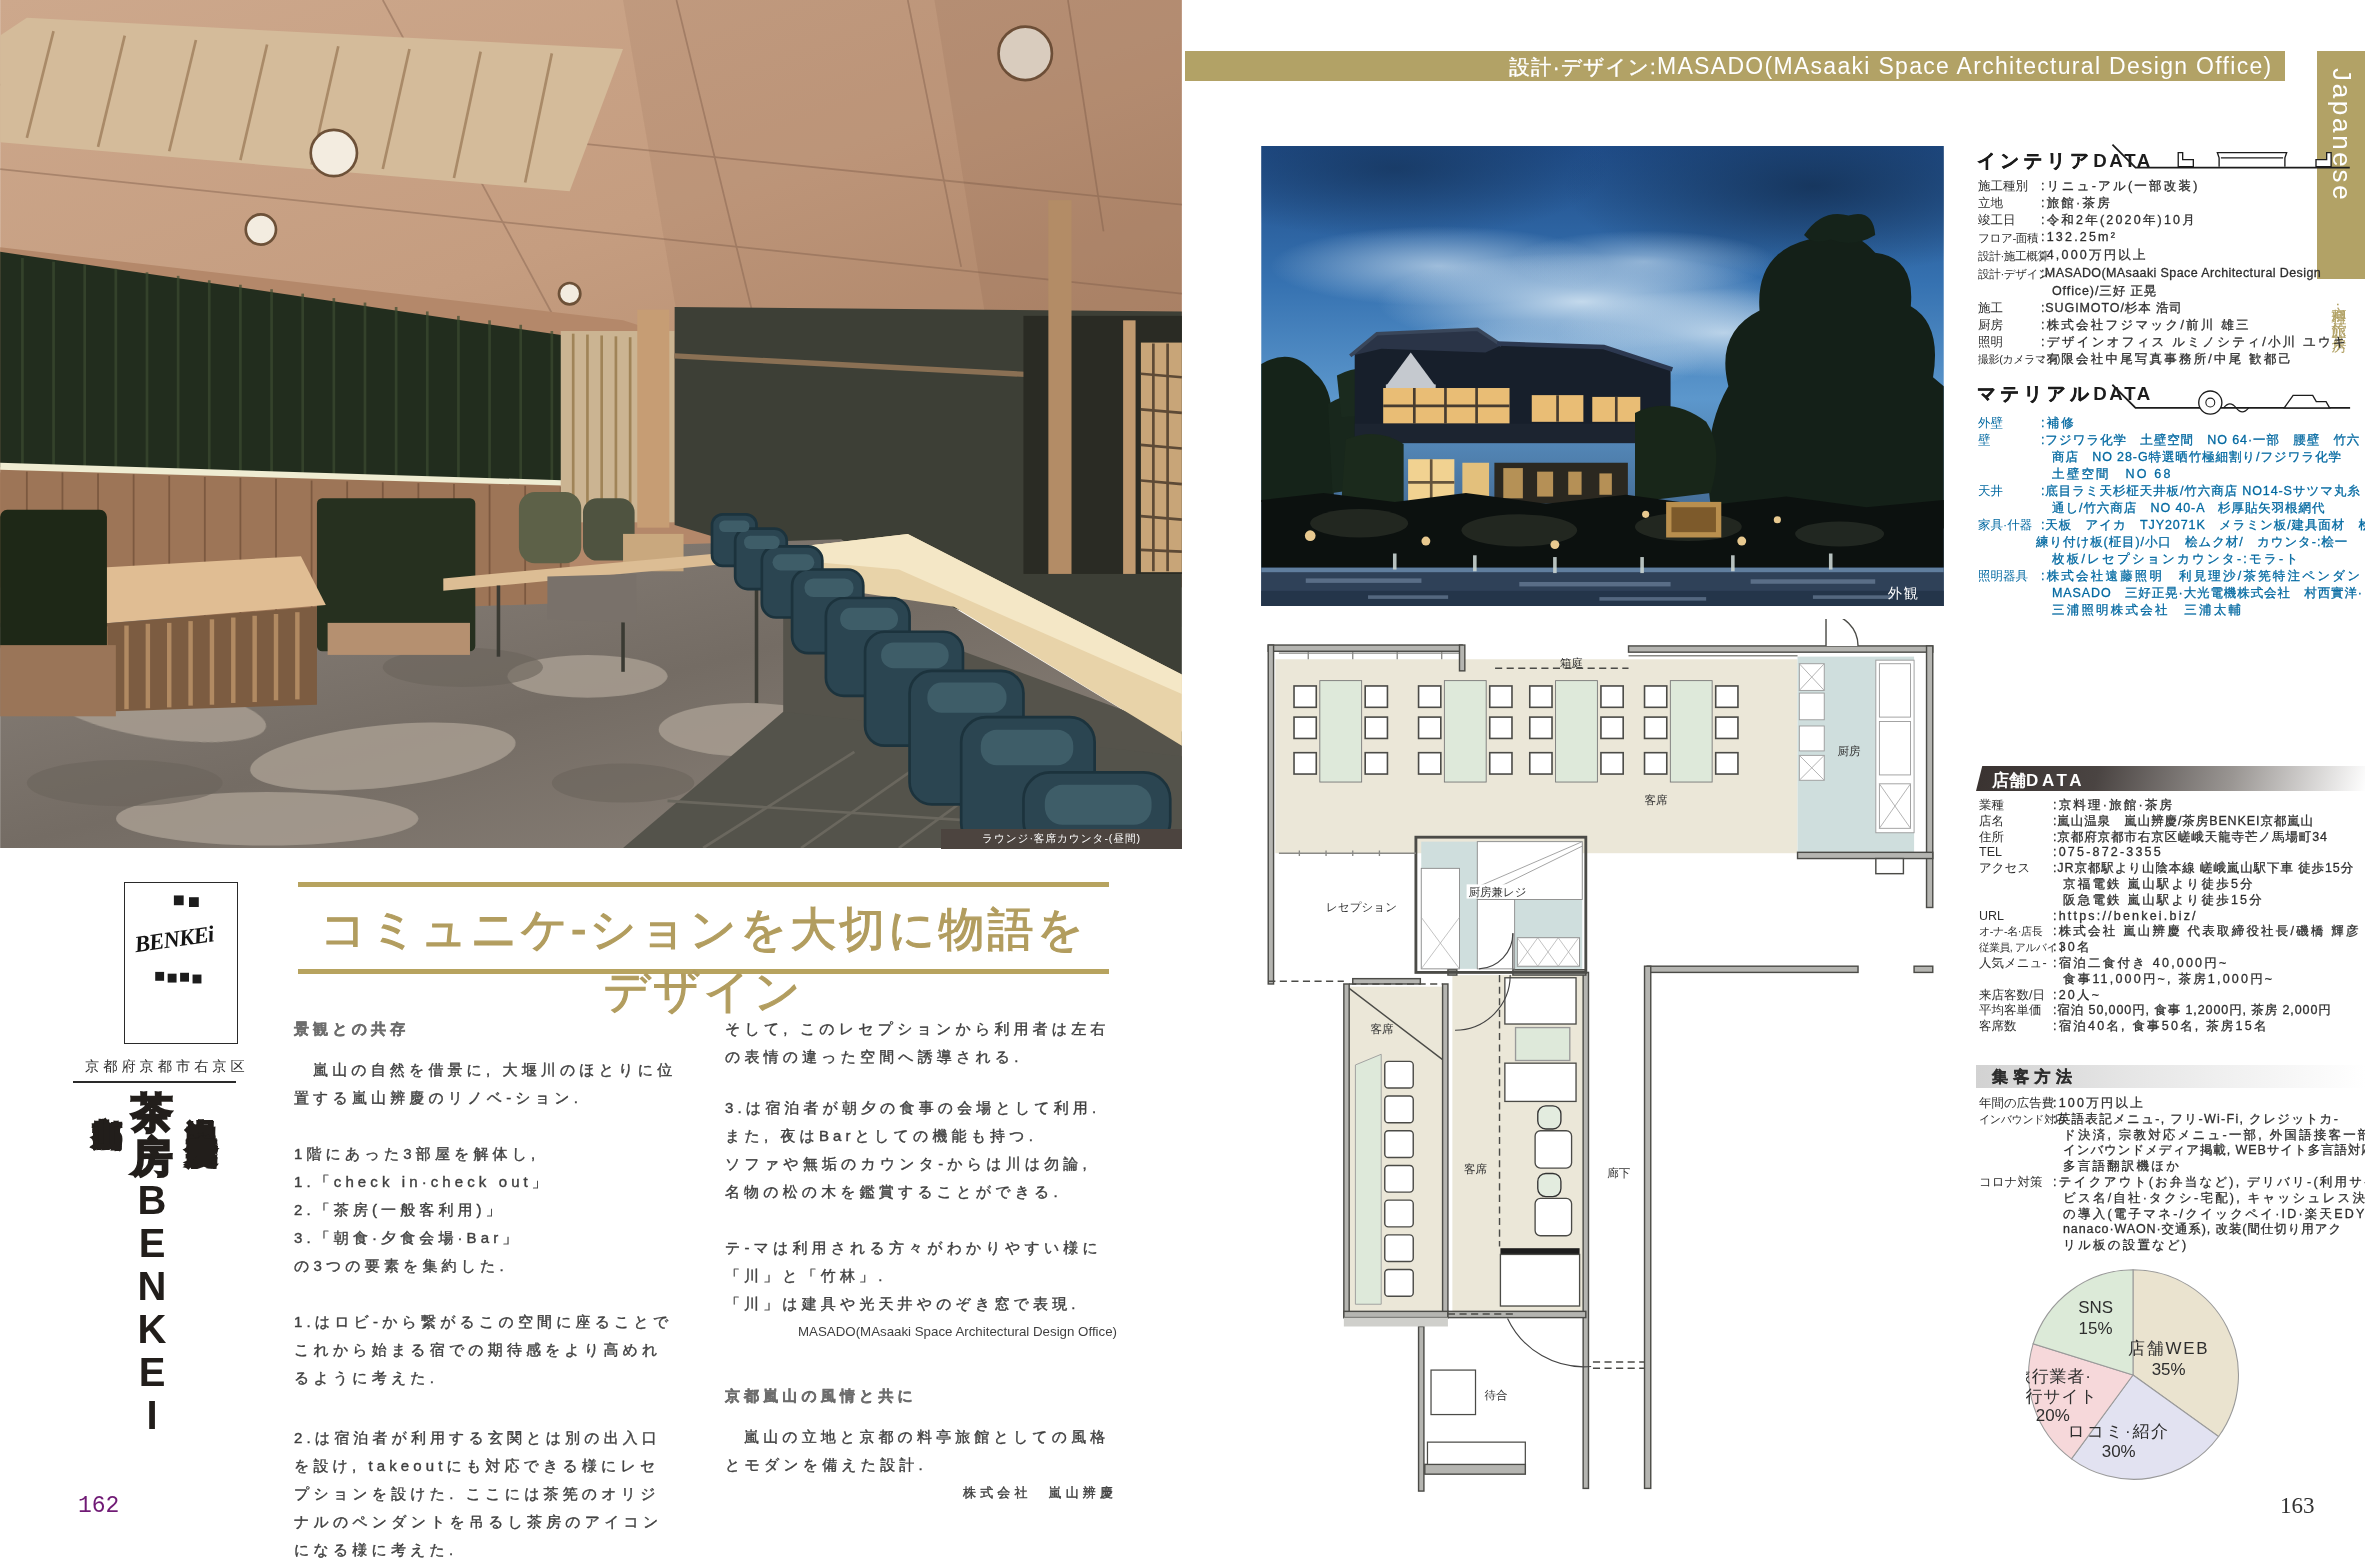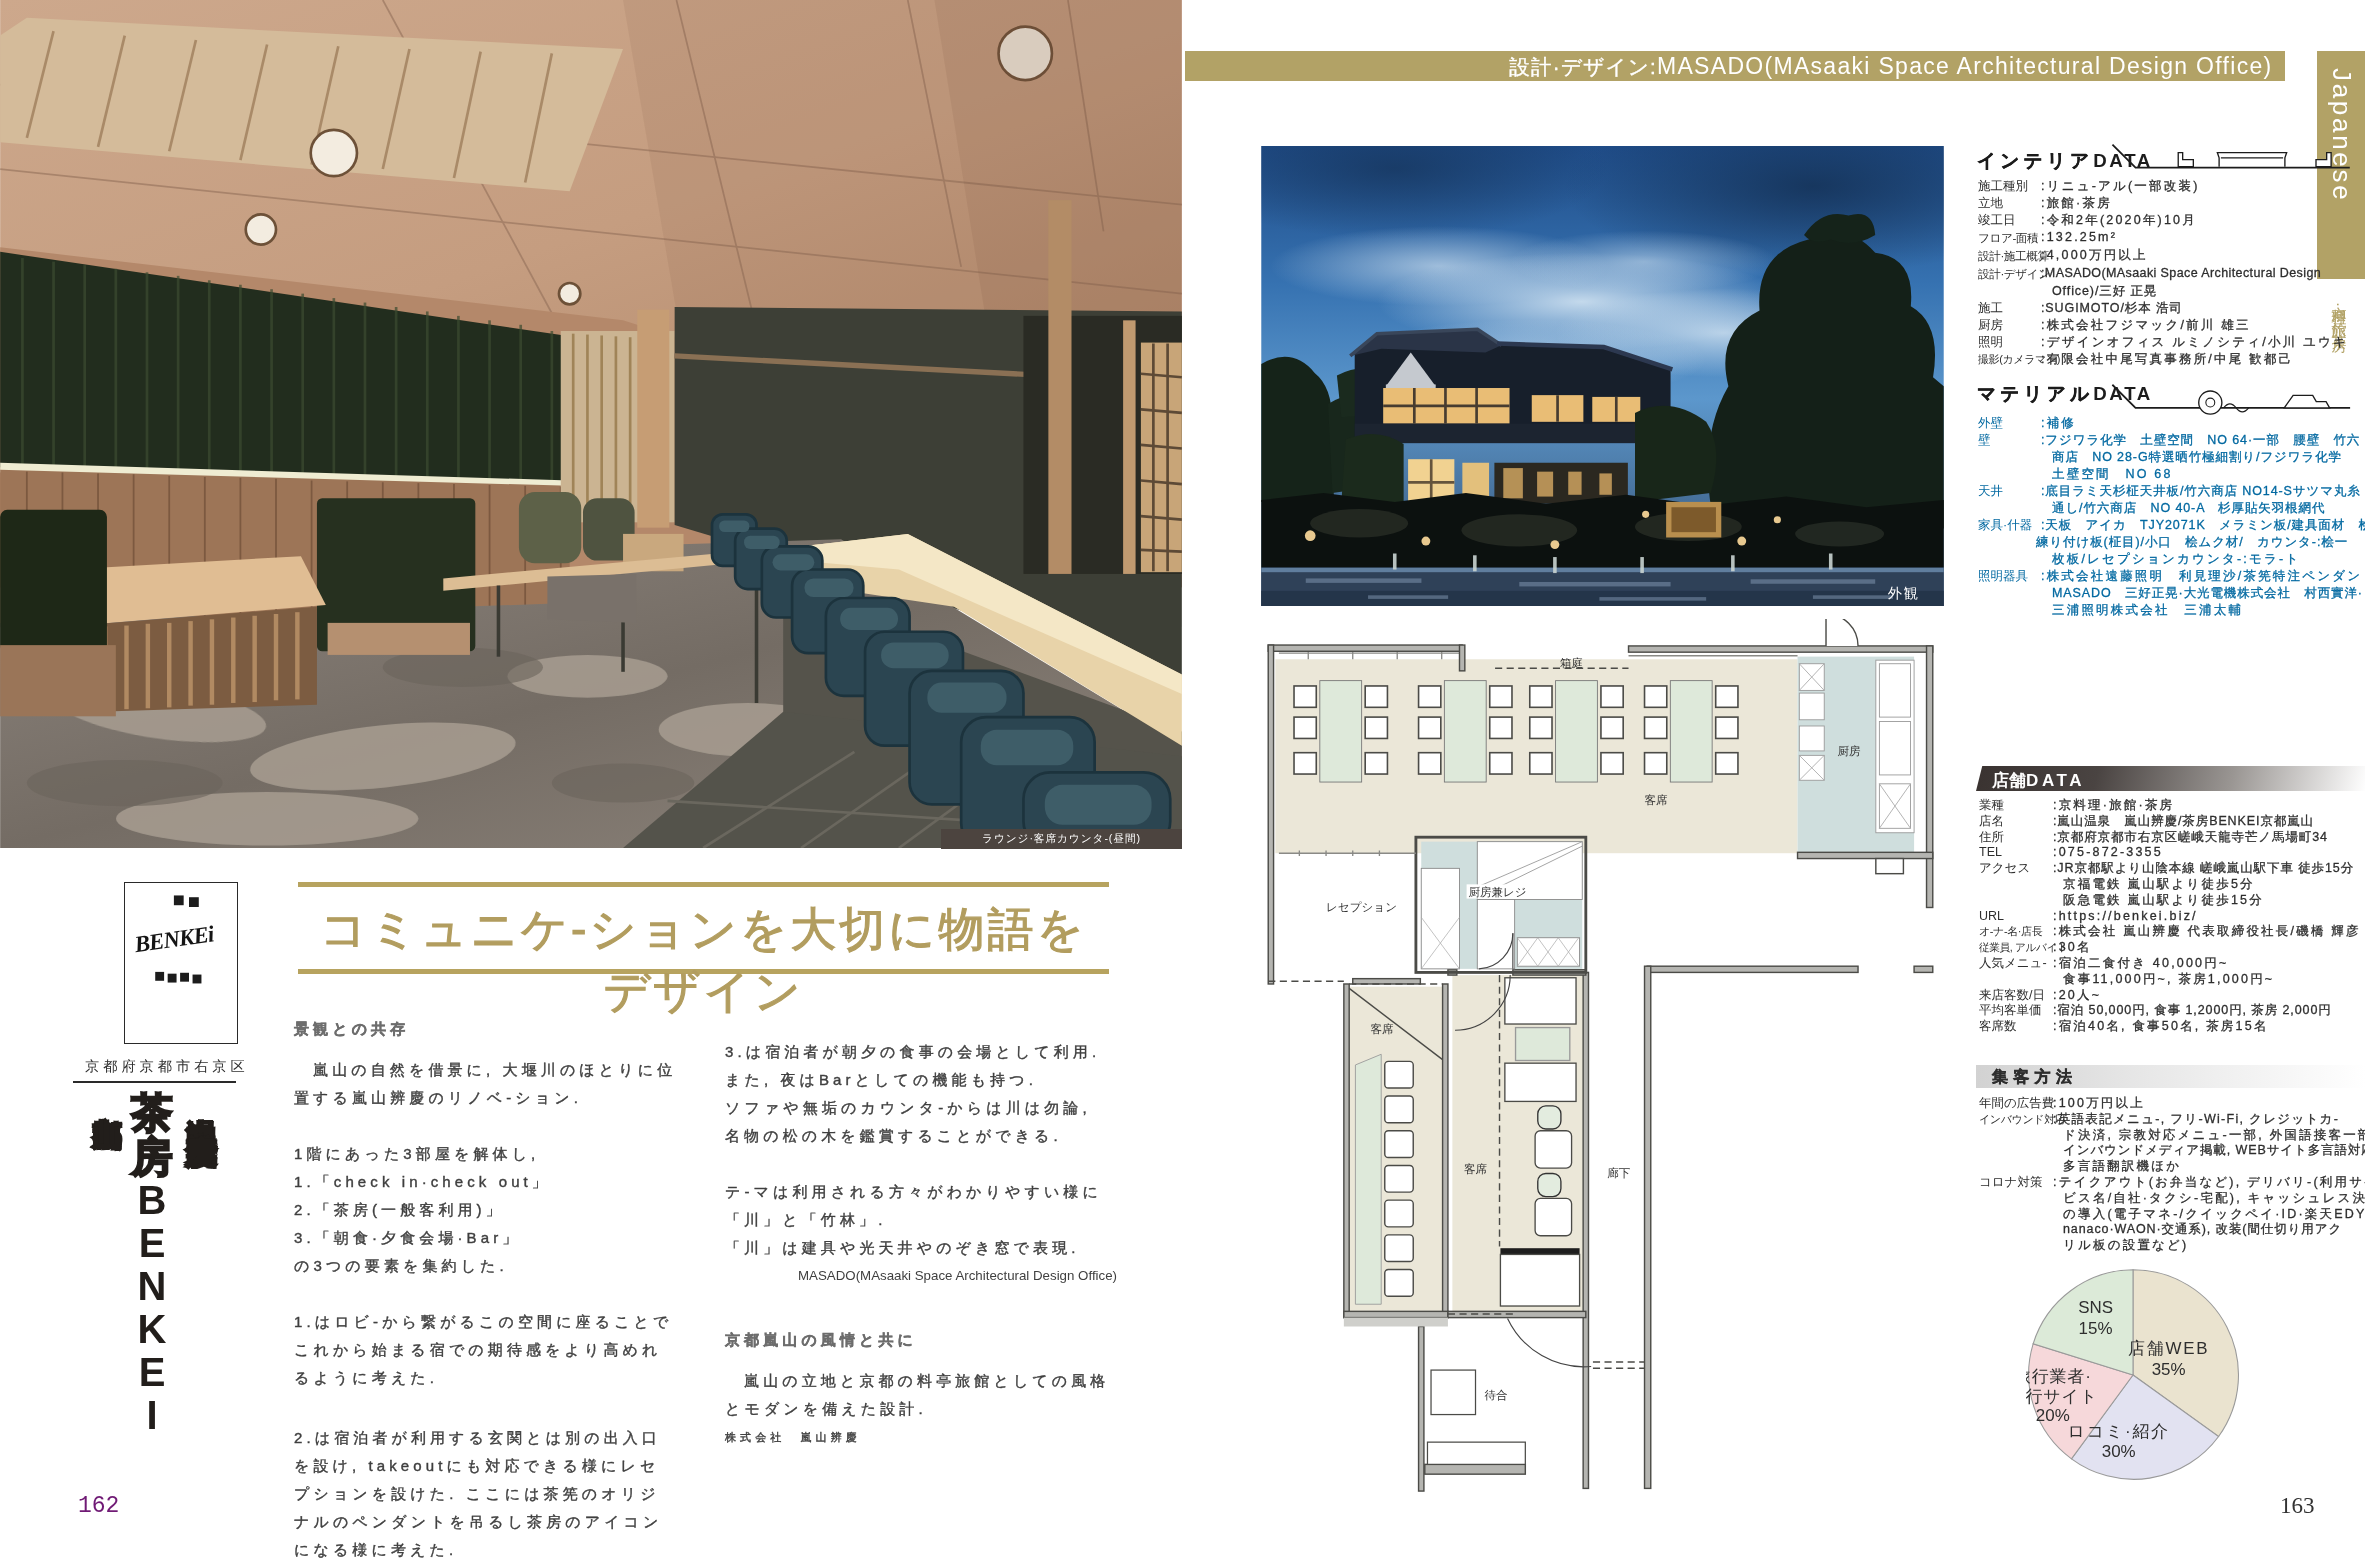--- a/index.html
+++ b/index.html
@@ -270,26 +270,27 @@
 
 <div class="abs" style="left:294px;top:1015px;width:383px;font-size:15px;line-height:28px;color:#3f3f3f">
   <div class="jp" style="color:#6d6d6d;font-weight:bold;-webkit-text-stroke:0.4px #6d6d6d">景観との共存</div>
   <div class="jp" style="margin-top:13.3px">　嵐山の自然を借景に, 大堰川のほとりに位置する嵐山辨慶のリノベ-ション. </div>
   <div class="jp" style="margin-top:28px">1階にあった3部屋を解体し, <br>1.「check in·check out」<br>2.「茶房(一般客利用)」<br>3.「朝食·夕食会場·Bar」<br>の3つの要素を集約した. </div>
   <div class="jp" style="margin-top:28px">1.はロビ-から繋がるこの空間に座ることでこれから始まる宿での期待感をより高めれるように考えた. </div>
   <div class="jp" style="margin-top:32px">2.は宿泊者が利用する玄関とは別の出入口を設け, takeoutにも対応できる様にレセプションを設けた. ここには茶筅のオリジナルのペンダントを吊るし茶房のアイコンになる様に考えた. </div>
 </div>
 
 <div class="abs" style="left:725px;top:1015px;width:392px;font-size:15px;line-height:28px;color:#3f3f3f">
+  <div class="jp">そして, このレセプションから利用者は左右の表情の違った空間へ誘導される. </div>
   <div class="jp" style="margin-top:23px">3.は宿泊者が朝夕の食事の会場として利用. <br>また, 夜はBarとしての機能も持つ. <br>ソファや無垢のカウンタ-からは川は勿論, 名物の松の木を鑑賞することができる. </div>
   <div class="jp" style="margin-top:28px">テ-マは利用される方々がわかりやすい様に「川」と「竹林」. <br>「川」は建具や光天井やのぞき窓で表現. </div>
   <div style="text-align:right;font-size:13.3px;letter-spacing:0">MASADO(MAsaaki Space Architectural Design Office)</div>
   <div class="jp" style="margin-top:36px;color:#6d6d6d;font-weight:bold;-webkit-text-stroke:0.4px #6d6d6d">京都嵐山の風情と共に</div>
   <div class="jp" style="margin-top:13.3px">　嵐山の立地と京都の料亭旅館としての風格とモダンを備えた設計. </div>
-  <div class="jp" style="font-size:11px">株式会社　嵐山辨慶</div>
+  <div class="jp" style="text-align:right;font-size:13px">株式会社　嵐山辨慶</div>
 </div>
 
 <div class="abs" style="left:1185px;top:51px;width:1100px;height:30px;background:#b2a266;color:#fff;font-size:22px;line-height:30px;text-align:right;padding-right:12.5px;box-sizing:border-box"><span class="jp" style="letter-spacing:1.3px;font-size:20.5px">設計·デザイン:</span><span style="letter-spacing:1.3px;font-size:23px">MASADO(MAsaaki Space Architectural Design Office)</span></div>
 
 <div class="abs" style="left:2317px;top:51px;width:49px;height:228px;background:#b2a266"></div>
 <div class="abs v" style="left:2321px;top:68px;width:41px;height:205px;color:#fff;font-size:26px;letter-spacing:2.7px;line-height:41px">Japanese</div>
 
 <div class="abs v" style="left:2330px;top:294px;width:18px;height:209px;font-size:15px;color:#b2a266;letter-spacing:2.7px;line-height:18px">京料理·旅館·茶房</div>
 
 <svg class="abs" style="left:1261px;top:146px" width="683" height="460" viewBox="0 0 767 517">

